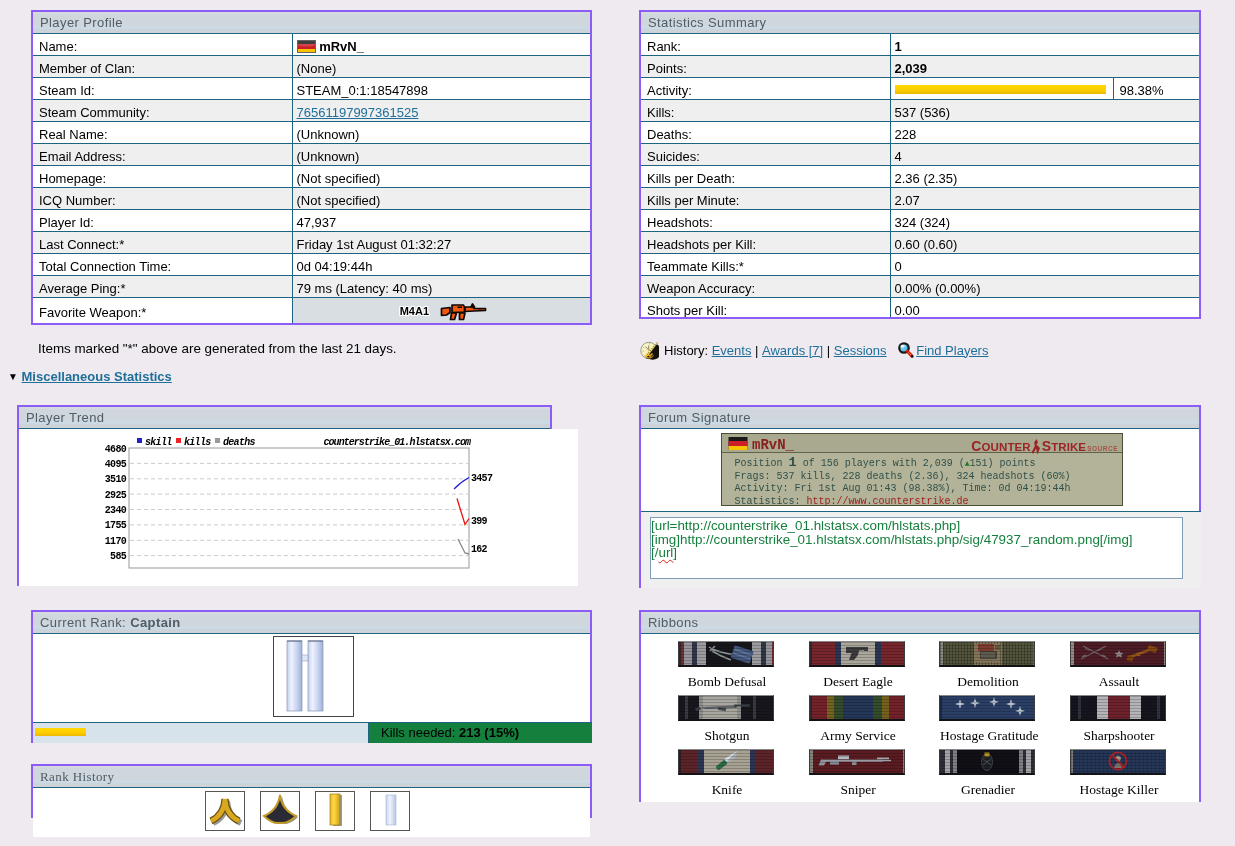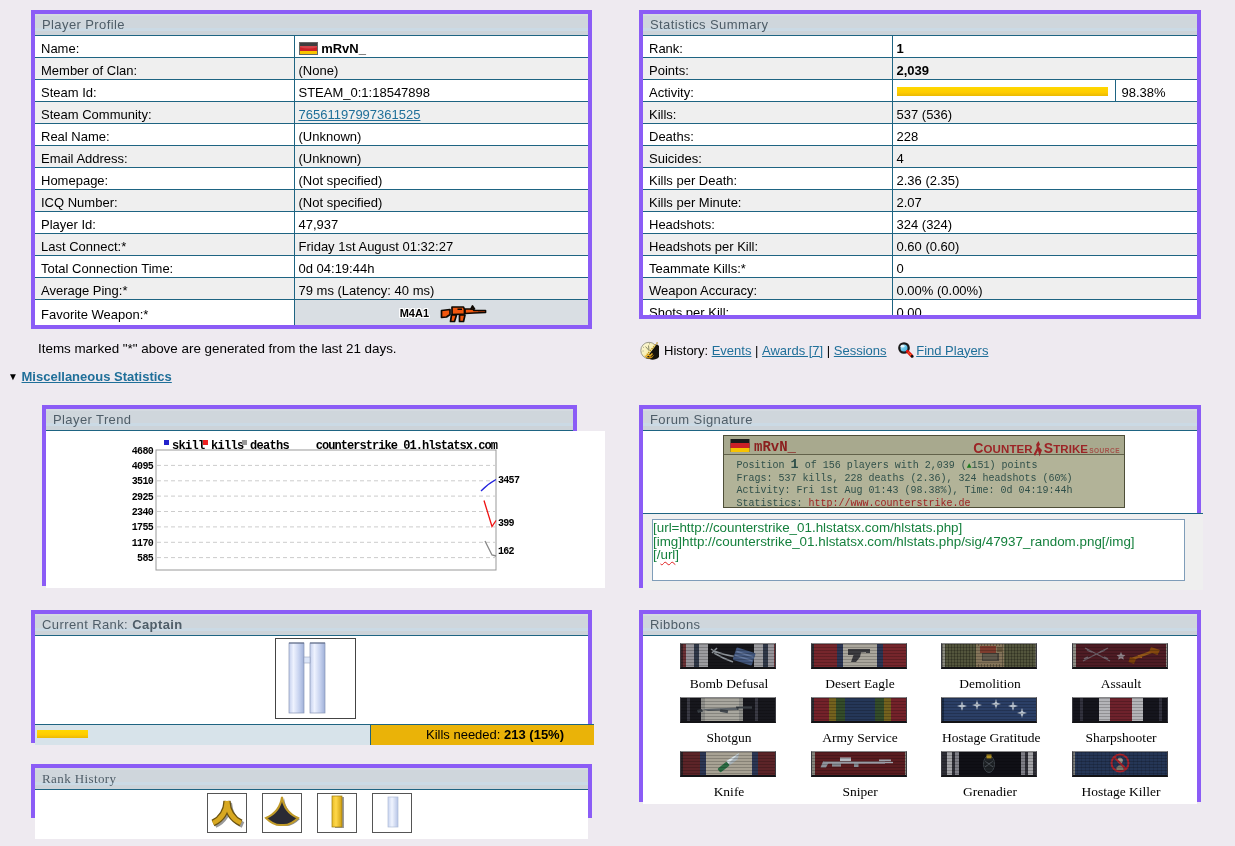--- a/index.html
+++ b/index.html
@@ -1,17 +1,17 @@
 <!DOCTYPE html>
 <html><head>
 <meta charset="utf-8">
 <style>
 * { margin:0; padding:0; box-sizing:border-box; }
 html,body { width:1235px; height:846px; background:#eeeaf0; font-family:"Liberation Sans", sans-serif; position:relative; overflow:hidden; }
-.panel { position:absolute; border:4px solid #8b5cf6; background:#fff; }
+.panel { position:absolute; border:2px solid #8b5cf6; background:#fff; }
 .hd { height:21px; box-sizing:content-box; background:linear-gradient(180deg,#d4dae0 0 2px,#cfd6dc 2px 14px,#cbdae5 14px 17px,#ccd3d9 17px 21px); border-bottom:1px solid #1e6482; color:#4e5d68; font-size:13px; letter-spacing:0.4px; line-height:21px; padding-left:7px; }
 .hd.nb { border-bottom:none; }
 table.grid { border-collapse:collapse; width:100%; font-size:13px; color:#000; }
 table.grid td { height:22px; padding:4px 0 0 6px; vertical-align:middle; border-top:1px solid #1e6482; }
 table.grid td.v { border-left:1px solid #1e6482; padding-left:4px; }
 tr.alt td { background:#efefef; }
 a { color:#1f6f99; }
 .rib { position:absolute; width:96px; height:26px; overflow:hidden; border:1px solid #3a3a40; border-top:1.5px solid #88888a; border-bottom:2px solid #131316; }
 .rib > svg { position:absolute; left:-1px; top:-2px; }
 .rib::after { content:""; position:absolute; inset:0; background:repeating-linear-gradient(180deg, rgba(0,0,0,0.20) 0 1px, transparent 1px 3px); }
@@ -195,25 +195,25 @@
       <path d="M11.5 10.5 L15.5 14.7" stroke="#e01010" stroke-width="3.2" stroke-linecap="round"></path>
       <path d="M12.3 11.6 l1 .9 M13.8 13 l1 .9" stroke="#f0c020" stroke-width="1"></path>
       <circle cx="16.2" cy="15.4" r="1.4" fill="#111"></circle>
     </svg><a href="#">Find Players</a>
 </div>
 
 <div style="position:absolute; left:8px; top:369px; font-size:13px;">
   <span style="color:#000; font-size:10px; vertical-align:1px;">▼</span> <a href="#" style="font-weight:bold;">Miscellaneous Statistics</a>
 </div>
 
-<div class="panel" style="left:42px; top:405px; width:535px; height:181px;">
+<div class="panel" style="left:17px; top:405px; width:535px; height:181px;">
   <div class="hd">Player Trend</div>
   <div id="chart" style="position:relative; width:559px; height:157px; background:#fff; font-family:'Liberation Mono',monospace; font-weight:bold; color:#000;">
 
-    <div style="position:absolute; left:0; top:0; width:100%; height:18px; font-size:12px; letter-spacing:-0.7px;">
+    <div style="position:absolute; left:0; top:0; width:100%; height:18px; font-size:10px; letter-spacing:-0.7px;font-style:italic;">
       <span style="position:absolute;left:118px;top:9px;width:5px;height:5px;background:#2222cc;"></span>
         <span style="position:absolute;left:126px;top:8px;">skill</span>
       <span style="position:absolute;left:157px;top:9px;width:5px;height:5px;background:#ee2222;"></span>
         <span style="position:absolute;left:165px;top:8px;">kills</span>
       <span style="position:absolute;left:196px;top:9px;width:5px;height:5px;background:#999;"></span>
         <span style="position:absolute;left:204px;top:8px;">deaths</span>
       <span style="position:absolute;left:0px;top:8px;width:451px;text-align:right;letter-spacing:-0.95px;">counterstrike_01.hlstatsx.com</span>
     </div>
     <svg width="559" height="157" viewBox="0 0 559 157" style="position:absolute;left:0;top:0;">
       <g font-family="Liberation Mono" font-weight="bold" font-size="10" letter-spacing="-0.7" fill="#000" text-anchor="end">
@@ -289,21 +289,21 @@
           <rect x="13" y="4" width="15" height="70" fill="url(#cb)"></rect>
           <rect x="34" y="4" width="15" height="70" fill="url(#cb)"></rect>
         </g>
         <rect x="28" y="18" width="6" height="6" fill="#dde6f8" stroke="#8894b4" stroke-width="0.5"></rect>
         <path d="M13 4 h15 M34 4 h15" stroke="#5a6680" stroke-width="1.2"></path>
       </svg>
   </div>
   <div style="position:absolute; left:0px; top:110px; width:335px; height:21px; background:#d7e3ea; border-top:1px solid #1e6482;">
     <div style="position:absolute; left:2px; top:5px; width:51px; height:8px; background:linear-gradient(#ffd800,#fc0 60%,#eab902);"></div>
   </div>
-  <div style="position:absolute; left:335px; top:110px; width:224px; height:21px; background:#eab308; border-top:1px solid #1e6482; border-left:1px solid #1e6482; font-size:13px; text-align:center; line-height:20px; padding-left:25px;">Kills needed: <b>213 (15%)</b></div>
+  <div style="position:absolute; left:335px; top:110px; width:224px; height:21px; background:#15803d; border-top:1px solid #1e6482; border-left:1px solid #1e6482; font-size:13px; text-align:left; line-height:20px; padding-left:12px;">Kills needed: <b>213 (15%)</b></div>
 </div>
 
 <div class="panel" style="left:31px; top:764px; width:561px; height:54px;font-family:Liberation Serif, serif;">
   <div class="hd">Rank History</div>
   <div style="position:relative; height:49px; background:#fff;">
     <div class="rkbox" style="left:172px;"><svg width="38" height="38" viewBox="0 0 38 38">
           <path d="M7 31 Q20 25 21 9" fill="none" stroke="#9a9a9a" stroke-width="6"></path>
           <path d="M21 9 Q22 25 35 31" fill="none" stroke="#9a9a9a" stroke-width="6"></path>
           <path d="M5 29 Q18 23 19 7" fill="none" stroke="#6a5210" stroke-width="7"></path>
           <path d="M19 7 Q20 23 33 29" fill="none" stroke="#6a5210" stroke-width="7"></path>

